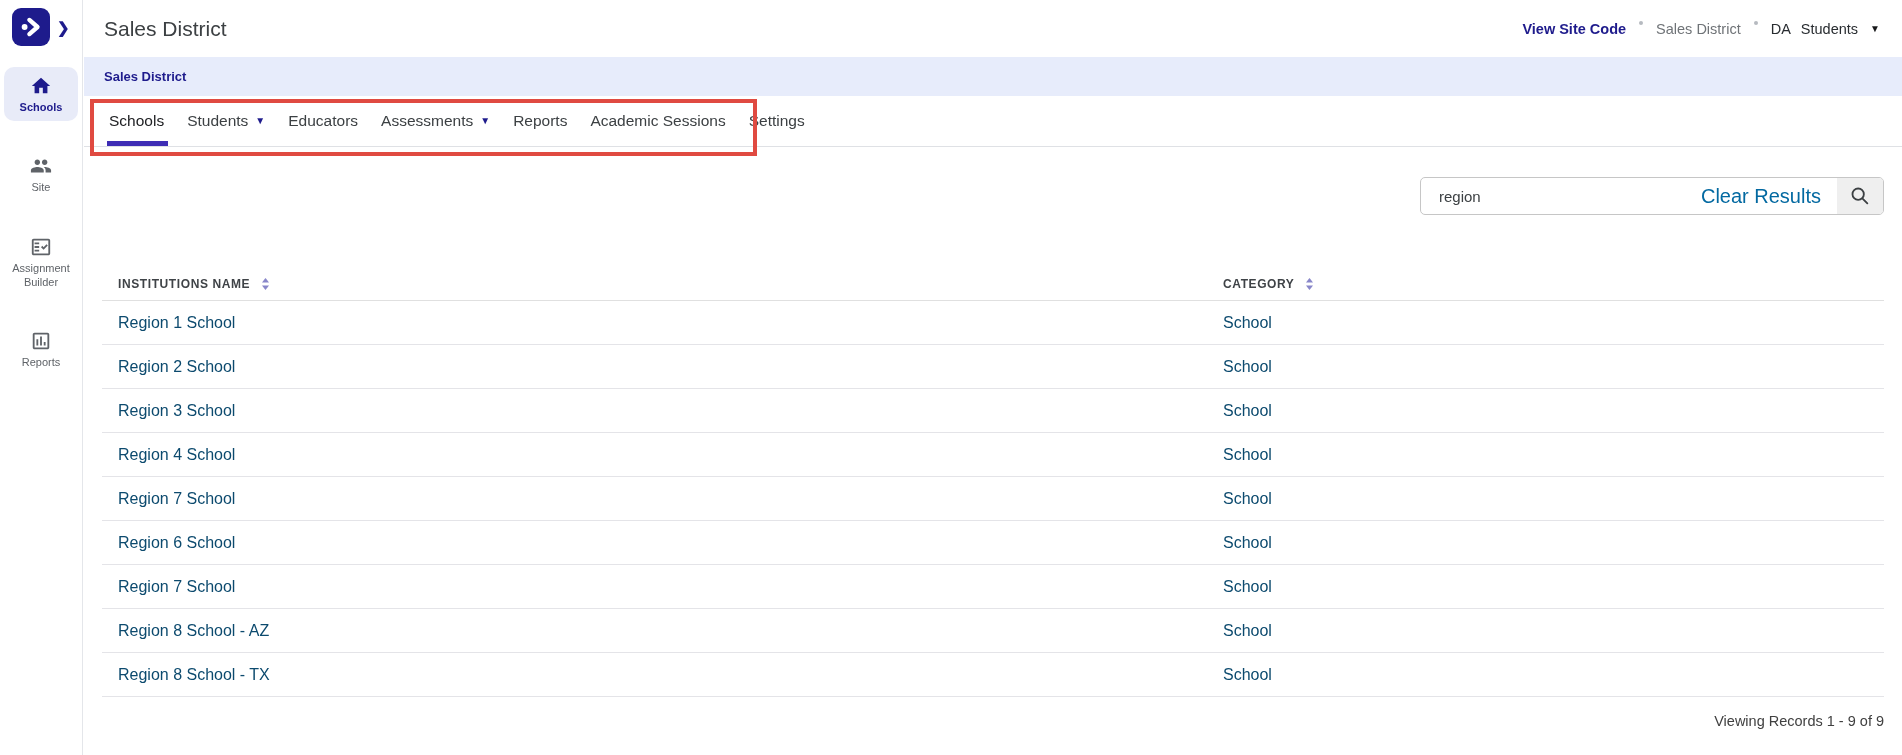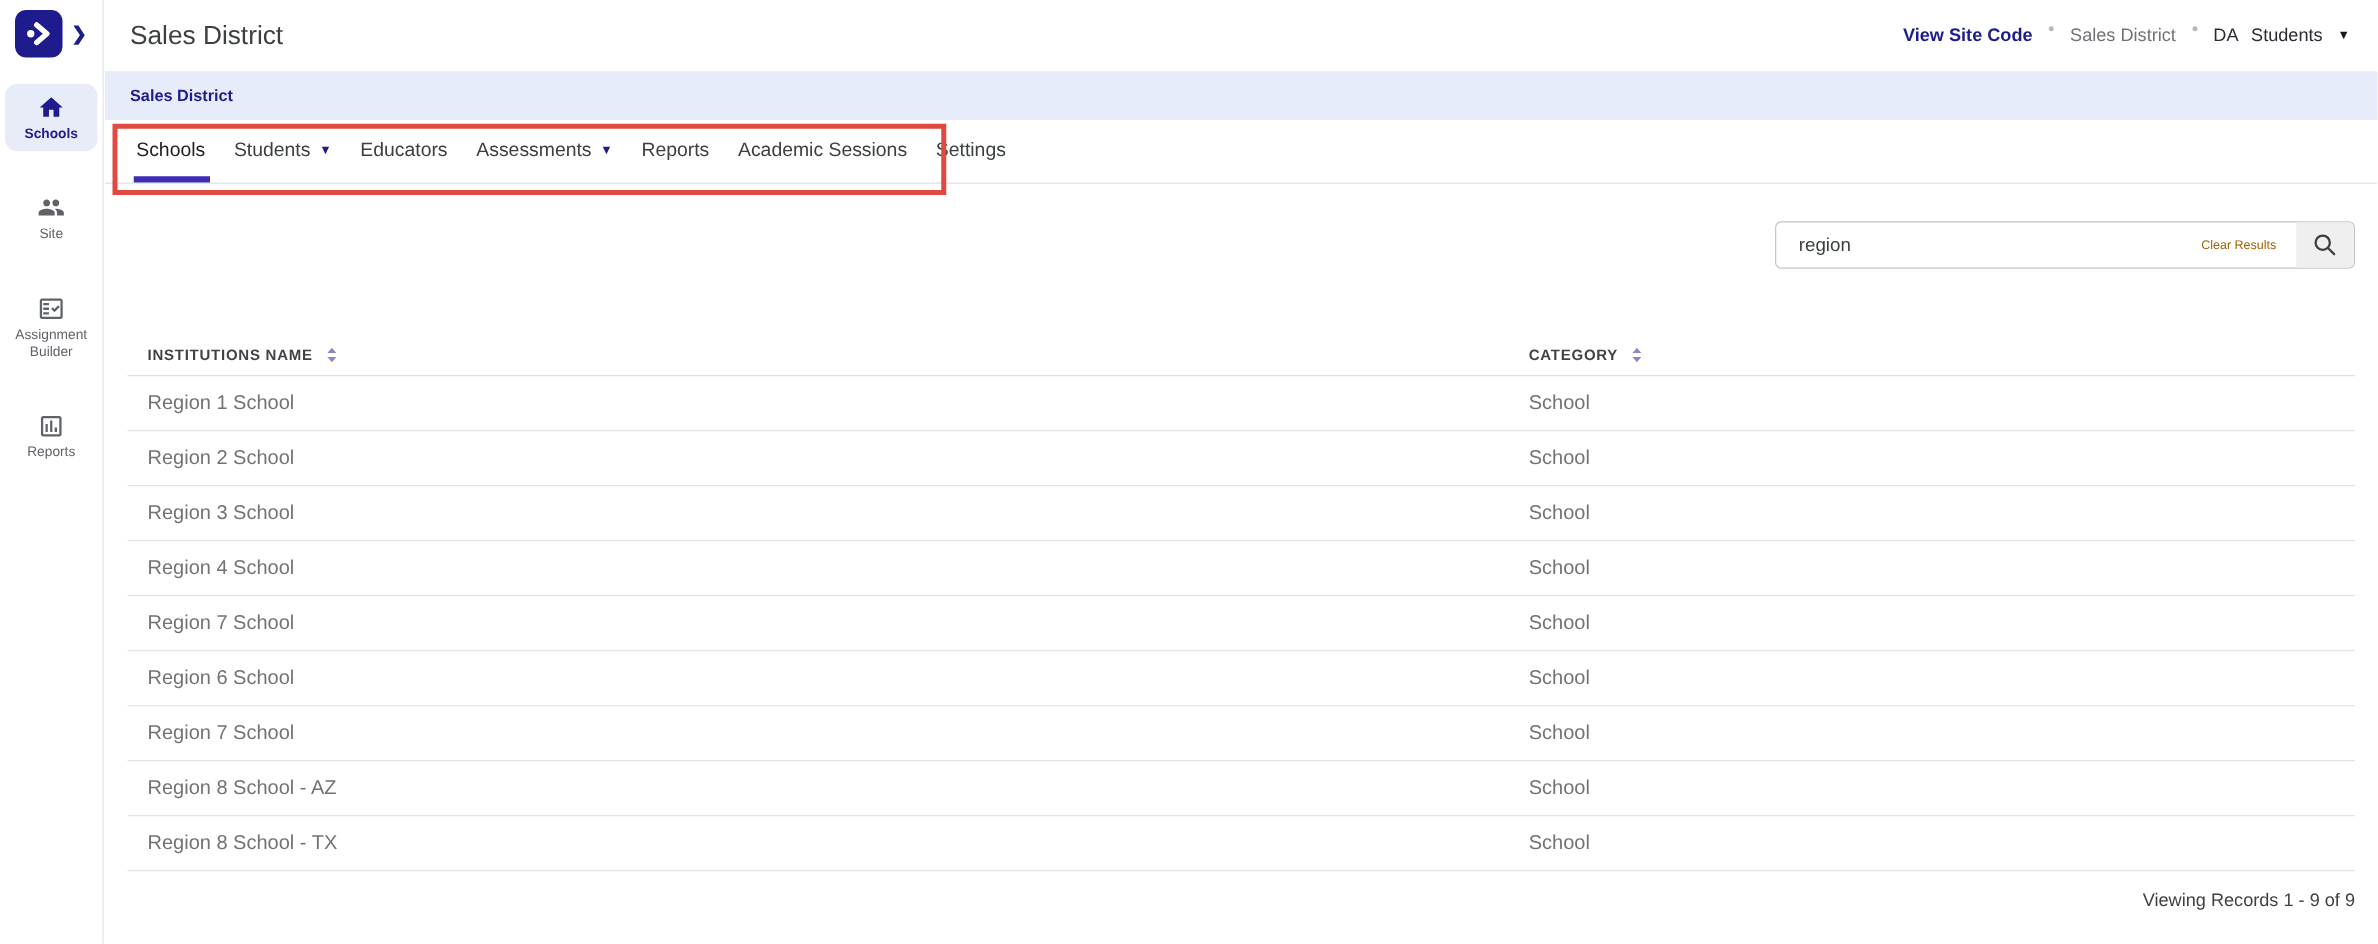--- a/index.html
+++ b/index.html
@@ -51,33 +51,33 @@
   .dd-caret { font-size:10px; color:#1e1b8c; line-height:1; }
 
   .annotation-box { position:absolute; left:90px; top:99px; width:667px; height:57px;
     border:4px solid #e04a41; z-index:20; pointer-events:none; background:transparent; }
 
   .search-row { display:flex; justify-content:flex-end; margin:30px 18px 0 0; }
   .search-box { width:464px; height:38px; border:1px solid #c6c6c6; border-radius:5px;
     display:flex; align-items:center; overflow:hidden; background:#fff; }
   .search-input { flex:1; border:none; outline:none; font-size:15px; color:#3c4043;
     padding:0 0 0 18px; height:100%; font-family:inherit; background:transparent; }
-  .clear-results { color:#a16207; font-size:10px; margin:0 16px 0 8px; cursor:pointer; white-space:nowrap; }
+  .clear-results { color:#0369a1; font-size:20px; margin:0 16px 0 8px; cursor:pointer; white-space:nowrap; }
   .search-btn { width:46px; height:38px; background:#efefef; display:flex;
     align-items:center; justify-content:center; cursor:pointer; flex:none; }
 
   .table-wrap { margin:52px 18px 0 18px; }
   .thead { display:grid; grid-template-columns:1105px 1fr; height:34px;
     align-items:center; border-bottom:1px solid #e0e0e0; }
   .th { display:flex; align-items:center; gap:10px; padding-left:16px; font-size:12px;
     font-weight:bold; color:#3f4347; letter-spacing:0.6px; cursor:pointer; }
   .sort-icon { width:11px; height:14px; flex:none; }
   .trow { display:grid; grid-template-columns:1105px 1fr; height:44px;
     align-items:center; border-bottom:1px solid #e4e4e8; cursor:pointer; }
-  .cell { padding-left:16px; font-size:16px; color:#737373; }
+  .cell { padding-left:16px; font-size:16px; color:#0c4a6e; }
 
   .records-footer { margin:16px 18px 0 0; text-align:right; font-size:14.5px; color:#404040; }
 </style>
 </head>
 <body>
 
 <div class="sidebar">
   <div class="logo-row">
     <div class="logo">
       <svg width="26" height="26" viewBox="0 0 24 24">

